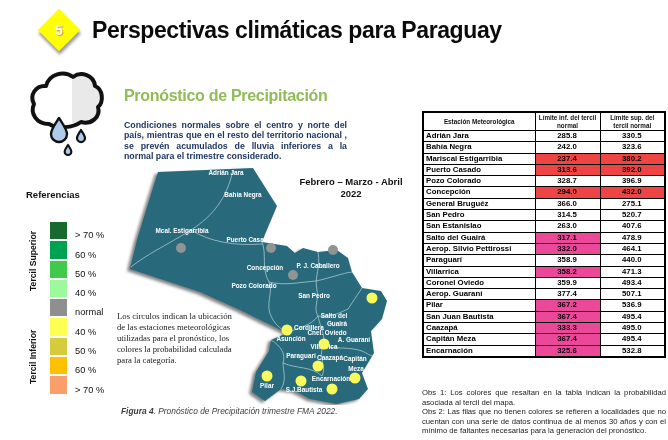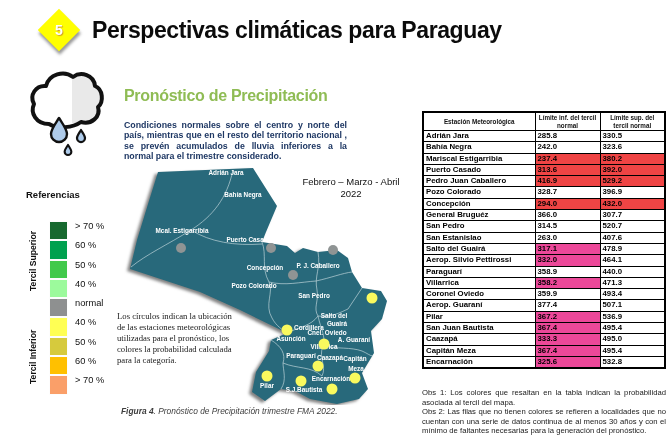--- a/index.html
+++ b/index.html
@@ -14,55 +14,55 @@
          align-items:center;justify-content:center;font-weight:bold;font-size:14px;color:#ffffff;
          text-shadow:1px 1px 1px #cf9a2a;}
   .page-title{position:absolute;left:92px;top:17px;font-size:23px;font-weight:bold;color:#0b0b0b;
          letter-spacing:-0.4px;white-space:nowrap;}
 
   
   .cloud-box{position:absolute;left:22px;top:64px;width:86px;height:94px;}
   .referencias{position:absolute;left:26px;top:189px;width:84px;
          font-size:9.5px;font-weight:bold;color:#111;}
   .legend{position:absolute;left:49px;top:221px;}
-  .legend-row{display:flex;align-items:flex-start;height:19.3px;}
+  .legend-row{display:flex;align-items:flex-end;height:19.3px;}
   .swatch{width:19px;height:19.3px;border:0.5px solid #fdfdfd;box-sizing:border-box;}
   .legend-label{margin-left:7px;font-size:9.3px;color:#111;white-space:nowrap;}
   .vlabel{position:absolute;left:26px;width:14px;display:flex;align-items:center;justify-content:center;
          writing-mode:vertical-rl;transform:rotate(180deg);font-size:8.6px;font-weight:bold;color:#111;
          white-space:nowrap;}
   .vlabel.sup{top:222px;height:78px;}
   .vlabel.inf{top:318px;height:78px;}
 
   
   .forecast-heading{position:absolute;left:124px;top:87px;font-size:16px;font-weight:bold;
          color:#8fbc54;letter-spacing:-0.3px;white-space:nowrap;}
   .forecast-text{position:absolute;left:124px;top:107px;width:223px;font-size:8.8px;font-weight:bold;
          color:#1f3864;line-height:10.4px;text-align:justify;margin-top:13px;}
   .period{position:absolute;left:292px;top:176px;width:118px;text-align:center;font-size:9.5px;
-         font-weight:normal;color:#111;line-height:11.5px;}
+         font-weight:bold;color:#111;line-height:11.5px;}
   .map-box{position:absolute;left:115px;top:160px;width:310px;height:245px;}
   .map-note{position:absolute;left:117px;top:311px;width:118px;font-family:"Liberation Serif",serif;
          font-size:8.7px;color:#1a1a1a;line-height:10.9px;}
   .figure-caption{position:absolute;left:121px;top:406px;width:235px;font-size:8.4px;font-style:italic;
          color:#3d3d3d;white-space:nowrap;}
   .figure-caption b{font-weight:bold;}
 
   
   .table-title{position:absolute;left:422px;top:84px;width:244px;font-size:8.4px;font-style:italic;
          color:#111;line-height:10.5px;}
   .table-title .t1{font-weight:bold;}
   .table-title .t2{font-weight:bold;display:block;}
   .station-table{position:absolute;left:422px;top:111px;width:244px;border-collapse:collapse;
          table-layout:fixed;border:2px solid #000;}
   .station-table th{border:1px solid #000;font-size:6.3px;font-weight:bold;color:#111;
          text-align:center;padding:1px 2px;line-height:7.5px;background:#fff;}
   .station-table td{border:1px solid #000;font-size:7.8px;font-weight:bold;color:#000;
          padding:0 2px;height:10.3px;line-height:10.3px;white-space:nowrap;overflow:hidden;background:#fff;}
-  .station-table td.num{text-align:left;padding-right:3px;}
+  .station-table td.num{text-align:center;padding-right:3px;}
   .station-table td.gray{background:#ef4444;}
   .station-table td.yellow{background:#ec4899;}
   .col-st{width:112px;}.col-n{width:65px;}
   .obs{position:absolute;left:422px;top:388px;width:244px;font-size:7.7px;color:#1a1a1a;
          line-height:9.6px;text-align:justify;}
   .obs b{font-weight:normal;}
 
   
   .map-label{font-family:"Liberation Sans",sans-serif;font-size:6.4px;font-weight:bold;fill:#ffffff;
          text-anchor:middle;}
@@ -245,38 +245,33 @@
           <td class="st">Mariscal Estigarribia</td>
           <td class="num gray">237.4</td>
           <td class="num gray">380.2</td>
         </tr>
         <tr>
           <td class="st">Puerto Casado</td>
           <td class="num gray">313.6</td>
           <td class="num gray">392.0</td>
         </tr>
         <tr>
-          <td class="st">Pedro Juan Caballero</td>
-          <td class="num gray">416.9</td>
-          <td class="num gray">529.2</td>
-        </tr>
-        <tr>
           <td class="st">Pozo Colorado</td>
           <td class="num">328.7</td>
           <td class="num">396.9</td>
         </tr>
         <tr>
           <td class="st">Concepción</td>
           <td class="num gray">294.0</td>
           <td class="num gray">432.0</td>
         </tr>
         <tr>
           <td class="st">General Bruguéz</td>
           <td class="num">366.0</td>
-          <td class="num">307.7</td>
+          <td class="num">275.1</td>
         </tr>
         <tr>
           <td class="st">San Pedro</td>
           <td class="num">314.5</td>
           <td class="num">520.7</td>
         </tr>
         <tr>
           <td class="st">San Estanislao</td>
           <td class="num">263.0</td>
           <td class="num">407.6</td>

